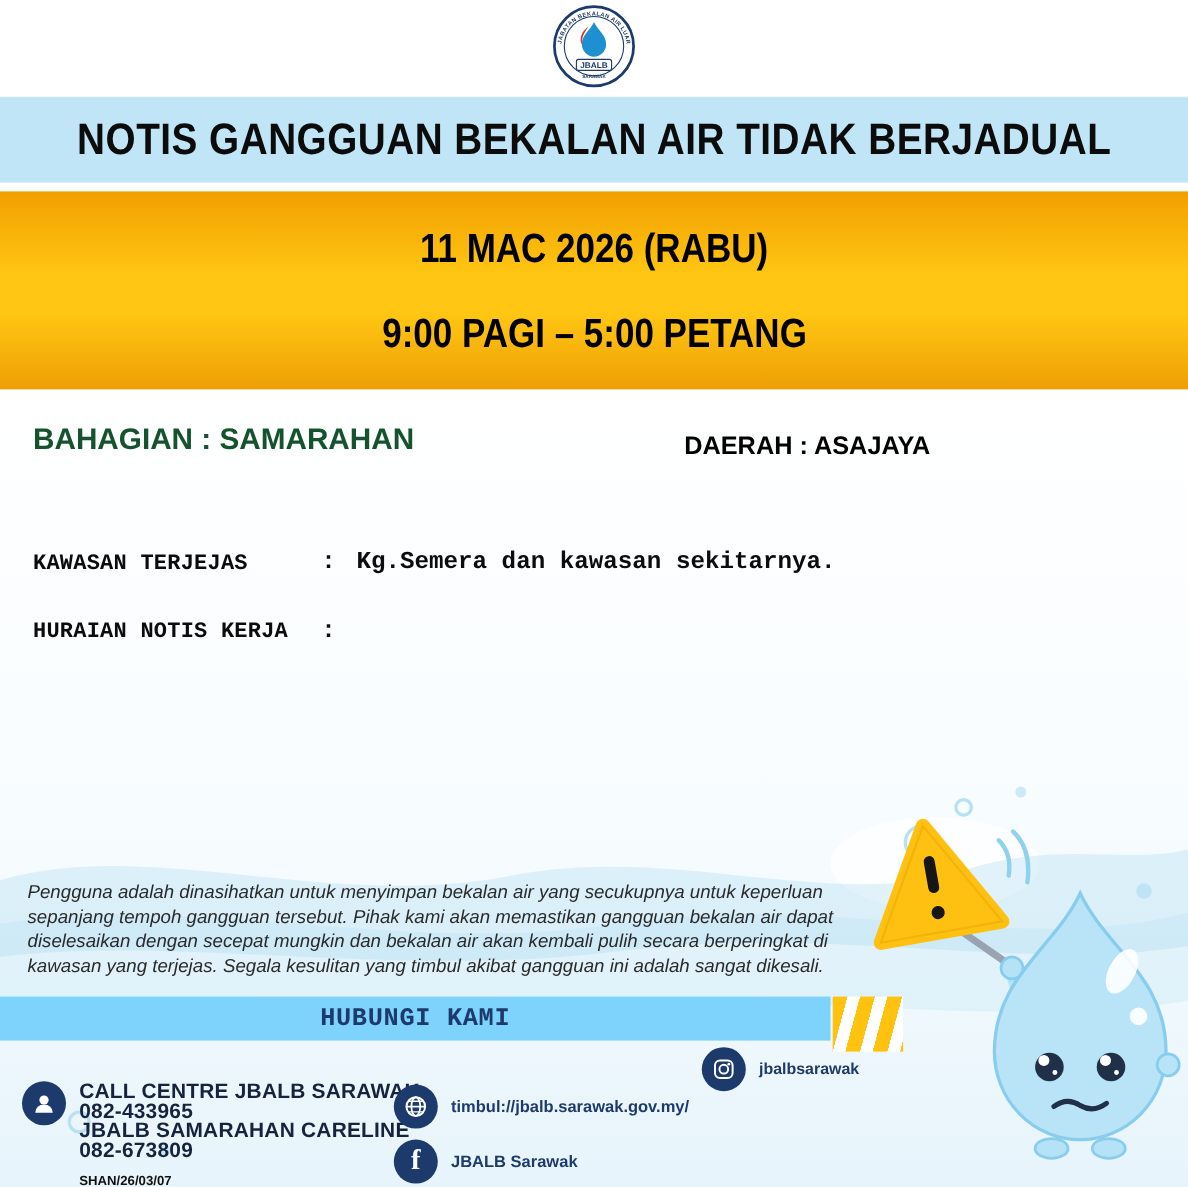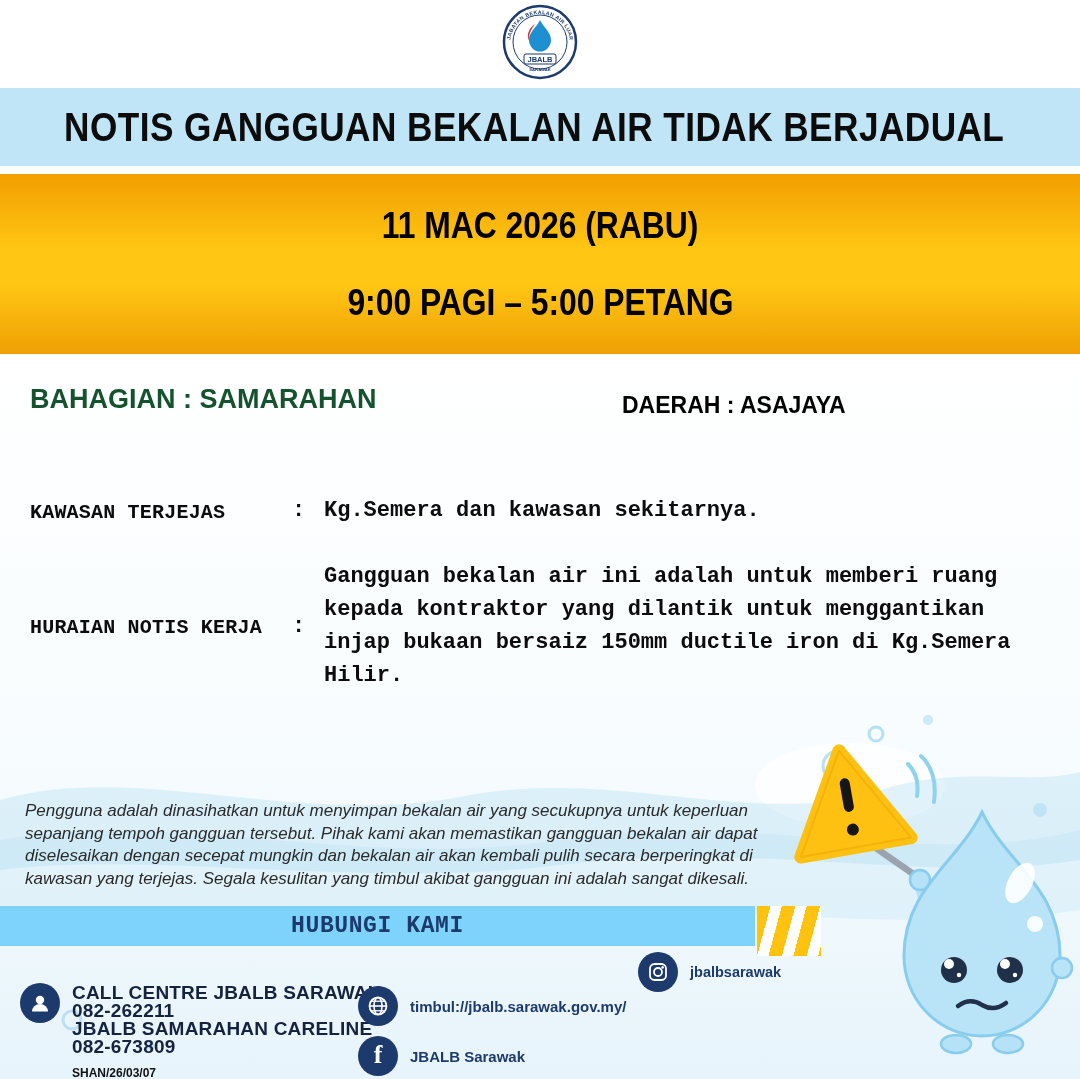--- a/index.html
+++ b/index.html
@@ -3,21 +3,21 @@
 <meta charset="utf-8">
 <style>
   html,body{margin:0;padding:0;background:#fff;}
   body{font-family:"Liberation Sans",sans-serif;}
   .page{position:relative;width:1080px;height:1079px;background:#fff;overflow:hidden;}
 
   
   .logo-area{position:absolute;top:0;left:0;width:100%;height:88px;display:flex;align-items:center;justify-content:center;z-index:4;}
   .logo{width:78px;height:84px;}
 
-  .title-band{position:absolute;top:88px;left:0;width:100%;height:78px;background:#c0e5f6;display:flex;align-items:center;justify-content:flex-start;z-index:2;}
+  .title-band{position:absolute;top:88px;left:0;width:100%;height:78px;background:#c0e5f6;display:flex;align-items:center;justify-content:center;z-index:2;}
   .title{font-size:40px;font-weight:bold;color:#0c0c0c;white-space:nowrap;display:inline-block;transform:scaleX(0.88);transform-origin:center;letter-spacing:0.5px;}
 
   .orange-band{position:absolute;top:174px;left:0;width:100%;height:180px;
     background:linear-gradient(180deg,#f29f00 0%,#ffc613 42%,#ffc613 62%,#ee9f04 100%);
     display:flex;flex-direction:column;align-items:center;justify-content:center;z-index:2;gap:24px;}
   .sched-line{font-size:37px;font-weight:bold;color:#000;line-height:53px;white-space:nowrap;display:inline-block;transform:scaleX(0.86);transform-origin:center;}
 
   .body-bg{position:absolute;top:354px;left:0;width:100%;height:725px;background:linear-gradient(180deg,#ffffff 0%,#f7fcfe 55%,#e7f4fb 100%);z-index:0;}
   .splash{position:absolute;top:690px;left:0;width:1080px;height:389px;z-index:1;pointer-events:none;}
 
@@ -109,40 +109,39 @@
 
   <div class="info-row row-kawasan">
     <span class="info-label">KAWASAN TERJEJAS</span>
     <span class="info-colon">:</span>
     <span class="info-value">Kg.Semera dan kawasan sekitarnya.</span>
   </div>
 
   <div class="info-row row-huraian">
     <span class="info-label">HURAIAN NOTIS KERJA</span>
     <span class="info-colon">:</span>
-    <span class="info-value">Gangguan bekalan air ini adalah untuk memberi ruang kepada kontraktor yang dilantik untuk menggantikan injap bukaan bersaiz 150mm ductile iron di Kg.Semera Hilir.</span>
   </div>
 
   <div class="disclaimer">Pengguna adalah dinasihatkan untuk menyimpan bekalan air yang secukupnya untuk keperluan sepanjang tempoh gangguan tersebut. Pihak kami akan memastikan gangguan bekalan air dapat diselesaikan dengan secepat mungkin dan bekalan air akan kembali pulih secara berperingkat di kawasan yang terjejas. Segala kesulitan yang timbul akibat gangguan ini adalah sangat dikesali.</div>
 
   <div class="hubungi">
     <span class="hubungi-text">HUBUNGI KAMI</span>
   </div>
   <div class="hubungi-stripes"></div>
 
   <div class="contact-row c1">
     <span class="icon-circle">
       <svg width="24" height="24" viewBox="0 0 24 24">
         <circle cx="12" cy="9" r="4.2" fill="#fff"></circle>
         <path d="M4,20.5 a8,7.5 0 0 1 16,0 Z" fill="#fff"></path>
       </svg>
     </span>
     <div>
       <div class="c1-text">CALL CENTRE JBALB SARAWAK</div>
-      <div class="c1-text">082-262211</div>
+      <div class="c1-text">082-433965</div>
       <div class="c1-text">JBALB SAMARAHAN CARELINE</div>
       <div class="c1-text">082-673809</div>
       <div class="ref-line">SHAN/26/03/07</div>
     </div>
   </div>
 
   <div class="contact-row c-web">
     <span class="icon-circle">
       <svg width="24" height="24" viewBox="0 0 24 24">
         <circle cx="12" cy="12" r="8.5" fill="none" stroke="#fff" stroke-width="1.8"></circle>

